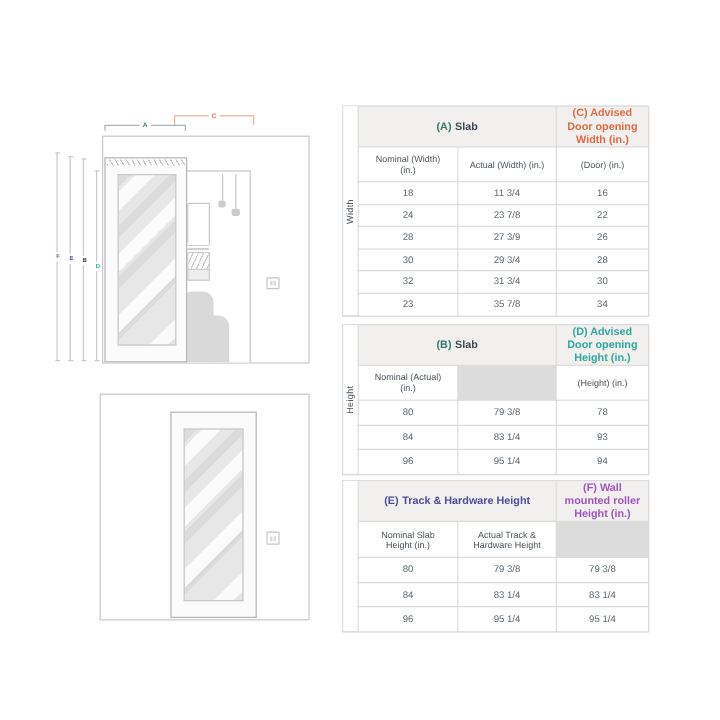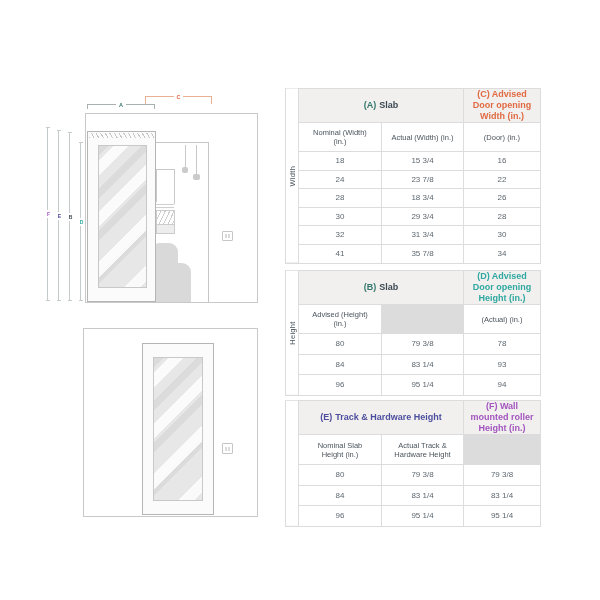--- a/index.html
+++ b/index.html
@@ -157,49 +157,49 @@
     <span class="hletter" style="color: rgb(53, 120, 109);">(A)</span>
     <span style="color: rgb(60, 72, 82);">Slab</span>
   </div>
   <div class="cell head c3 r1" style="color: rgb(224, 106, 67);">(C) Advised Door opening Width (in.)</div>
 
   <div class="cell sub c2 r2">Actual (Width) (in.)</div>
   <div class="cell sub c1 r2">Nominal (Width) (in.)</div>
   <div class="cell sub c3 r2">(Door) (in.)</div>
 
   <div class="cell c1 r3">18</div>
-  <div class="cell c2 r3">15 3/4</div>
+  <div class="cell c2 r3">11 3/4</div>
   <div class="cell c3 r3">16</div>
   <div class="cell c1 r4">24</div>
   <div class="cell c2 r4">23 7/8</div>
   <div class="cell c3 r4">22</div>
   <div class="cell c1 r5">28</div>
-  <div class="cell c2 r5">18 3/4</div>
+  <div class="cell c2 r5">27 3/9</div>
   <div class="cell c3 r5">26</div>
   <div class="cell c1 r6">30</div>
   <div class="cell c2 r6">29 3/4</div>
   <div class="cell c3 r6">28</div>
   <div class="cell c1 r7">32</div>
   <div class="cell c2 r7">31 3/4</div>
   <div class="cell c3 r7">30</div>
-  <div class="cell c1 r8">41</div>
+  <div class="cell c1 r8">23</div>
   <div class="cell c2 r8">35 7/8</div>
   <div class="cell c3 r8">34</div>
 </div>
 
 <div class="dtable" id="t2">
   <div class="cell side span5">Height</div>
   <div class="cell head hspan r1">
     <span class="hletter" style="color: rgb(53, 120, 109);">(B)</span>
     <span style="color: rgb(60, 72, 82);">Slab</span>
   </div>
   <div class="cell head c3 r1" style="color: rgb(47, 168, 161);">(D) Advised Door opening Height (in.)</div>
 
-  <div class="cell sub c1 r2">Advised (Height) (in.)</div>
-  <div class="cell sub c3 r2">(Actual) (in.)</div>
+  <div class="cell sub c1 r2">Nominal (Actual) (in.)</div>
+  <div class="cell sub c3 r2">(Height) (in.)</div>
 
   <div class="cell c1 r3">80</div>
   <div class="cell c2 r3">79 3/8</div>
   <div class="cell c3 r3">78</div>
   <div class="cell c1 r4">84</div>
   <div class="cell c2 r4">83 1/4</div>
   <div class="cell c3 r4">93</div>
   <div class="cell c1 r5">96</div>
   <div class="cell c2 r5">95 1/4</div>
   <div class="cell c3 r5">94</div>

